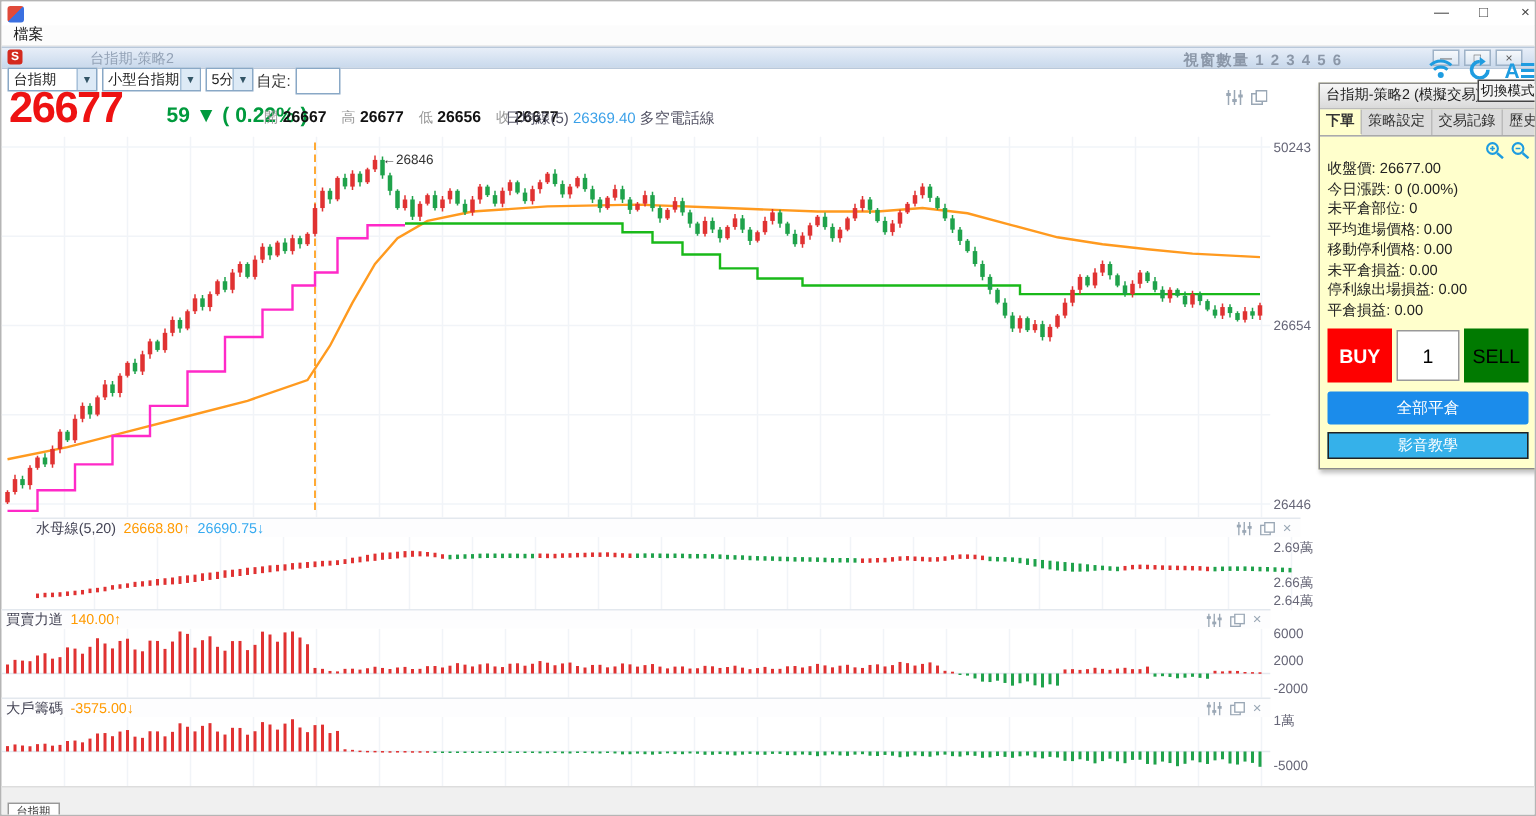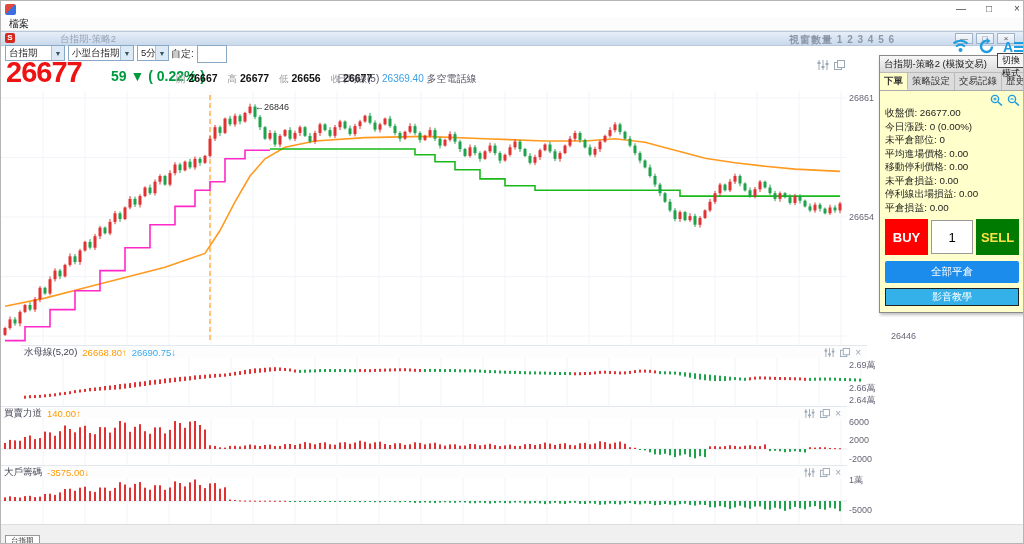--- a/index.html
+++ b/index.html
@@ -44,32 +44,32 @@
   .ind-header .v-orange{color:#ff9a00;}
   .ind-header .v-cyan{color:#36aaf0;}
   .pane-icons{position:absolute;right:6px;top:0;display:flex;gap:5px;align-items:center;height:12px;}
   .axis-label{position:absolute;left:848px;font-size:9px;color:#667;white-space:nowrap;}
   
   .bottom-bar{position:absolute;left:0;top:523px;width:1024px;height:21px;background:#f0f0f0;border-top:1px solid #ddd;}
   .sheet-tab{position:absolute;left:4px;top:10px;height:9px;line-height:9px;padding:0 5px;background:#fff;border:1px solid #999;font-size:7.5px;color:#333;cursor:pointer;}
   
   .order-panel{position:absolute;left:878px;top:54px;width:146px;background:#ffffcc;border:1px solid #8a8a8a;box-shadow:1px 2px 3px rgba(0,0,0,.25);box-sizing:border-box;}
   .op-titlebar{height:16px;background:linear-gradient(#f7f7f7,#dadada);border-bottom:1px solid #bbb;font-size:9.5px;color:#222;line-height:16px;padding-left:4px;white-space:nowrap;}
-  .op-switch{position:absolute;top:-3px;right:-1px;width:28px;height:15px;background:#f5f5f5;border:1px solid #444;font-size:9px;line-height:13px;text-align:center;color:#111;z-index:6;cursor:pointer;box-sizing:border-box;}
+  .op-switch{position:absolute;top:-3px;right:-1px;width:40px;height:15px;background:#f5f5f5;border:1px solid #444;font-size:9px;line-height:13px;text-align:center;color:#111;z-index:6;cursor:pointer;box-sizing:border-box;}
   .op-tabs{height:17px;display:flex;background:#dcdcdc;border-bottom:1px solid #aaa;}
   .op-tab{font-size:9.5px;color:#333;padding:0 4px;line-height:16px;border-right:1px solid #bbb;cursor:pointer;white-space:nowrap;}
   .op-tab.active{background:#ffffcc;font-weight:bold;border-bottom:1px solid #ffffcc;}
   .op-body{position:relative;padding:4px 5px 6px 5px;}
   .op-zoom{position:absolute;right:4px;top:3px;display:flex;gap:4px;}
   .op-field{font-size:9.8px;color:#222;line-height:13.5px;white-space:nowrap;}
   .op-field:first-of-type{margin-top:11px;}
   .trade-row{display:flex;gap:3px;margin-top:5px;height:36px;}
   .buy-btn{flex:1;background:#fe0000;color:#fff;font-weight:bold;font-size:13px;display:flex;align-items:center;justify-content:center;cursor:pointer;}
   .qty-input{width:36px;height:30px;margin-top:0;align-self:center;text-align:center;font-size:13px;border:1px solid #999;}
-  .sell-btn{flex:1;background:#017a01;color:#fde047;font-weight:bold;font-size:13px;display:flex;align-items:center;justify-content:center;cursor:pointer;}
+  .sell-btn{flex:1;background:#017a01;color:#000000;font-weight:normal;font-size:13px;display:flex;align-items:center;justify-content:center;cursor:pointer;}
   .flat-btn{margin-top:6px;height:22px;background:#1b8ceb;color:#fff;font-size:10.5px;display:flex;align-items:center;justify-content:center;border-radius:2px;cursor:pointer;}
   .tut-btn{margin-top:5px;height:18px;background:#35b1ea;border:1px solid #222;color:#fff;font-size:10px;display:flex;align-items:center;justify-content:center;cursor:pointer;box-sizing:border-box;}
 </style>
 </head>
 <body>
 
 <div class="screen">
 
   <div class="os-titlebar">
     <span class="app-icon"></span>
@@ -537,23 +537,23 @@
         <rect x="822.5" y="117.7" width="3" height="4.6" fill="#1fa24b"></rect>
         <line x1="829" y1="113.7" x2="829" y2="124.0" stroke="#e03232"></line>
         <rect x="827.5" y="116.5" width="3" height="5.7" fill="#e03232"></rect>
         <line x1="834" y1="114.2" x2="834" y2="121.7" stroke="#1fa24b"></line>
         <rect x="832.5" y="116.5" width="3" height="2.9" fill="#1fa24b"></rect>
         <line x1="839" y1="110.8" x2="839" y2="122.3" stroke="#e03232"></line>
         <rect x="837.5" y="112.5" width="3" height="6.9" fill="#e03232"></rect>
         <text x="254" y="18.6" font-size="9" fill="#333" font-family="Liberation Sans, sans-serif">←26846</text>
       </svg>
   </div>
-  <span class="axis-label" style="top:92px;">26861</span>
+  <span class="axis-label" style="top:92px;">50243</span>
   <span class="axis-label" style="top:211px;">26654</span>
-  <span class="axis-label" style="top:330px;margin-left:42px;">26446</span>
+  <span class="axis-label" style="top:330px;">26446</span>
 
   <div class="ind-panel" style="top:344px;padding-left:20px;">
     <div class="ind-header">
       <span>水母線(5,20)</span>
       <span class="v-orange">26668.80↑</span>
       <span class="v-cyan">26690.75↓</span>
       <span class="pane-icons">
         <svg width="11" height="9" viewBox="0 0 12 10">
             <line x1="2" y1="0" x2="2" y2="10" stroke="#9aa7b5"></line>
             <line x1="6" y1="0" x2="6" y2="10" stroke="#9aa7b5"></line>

